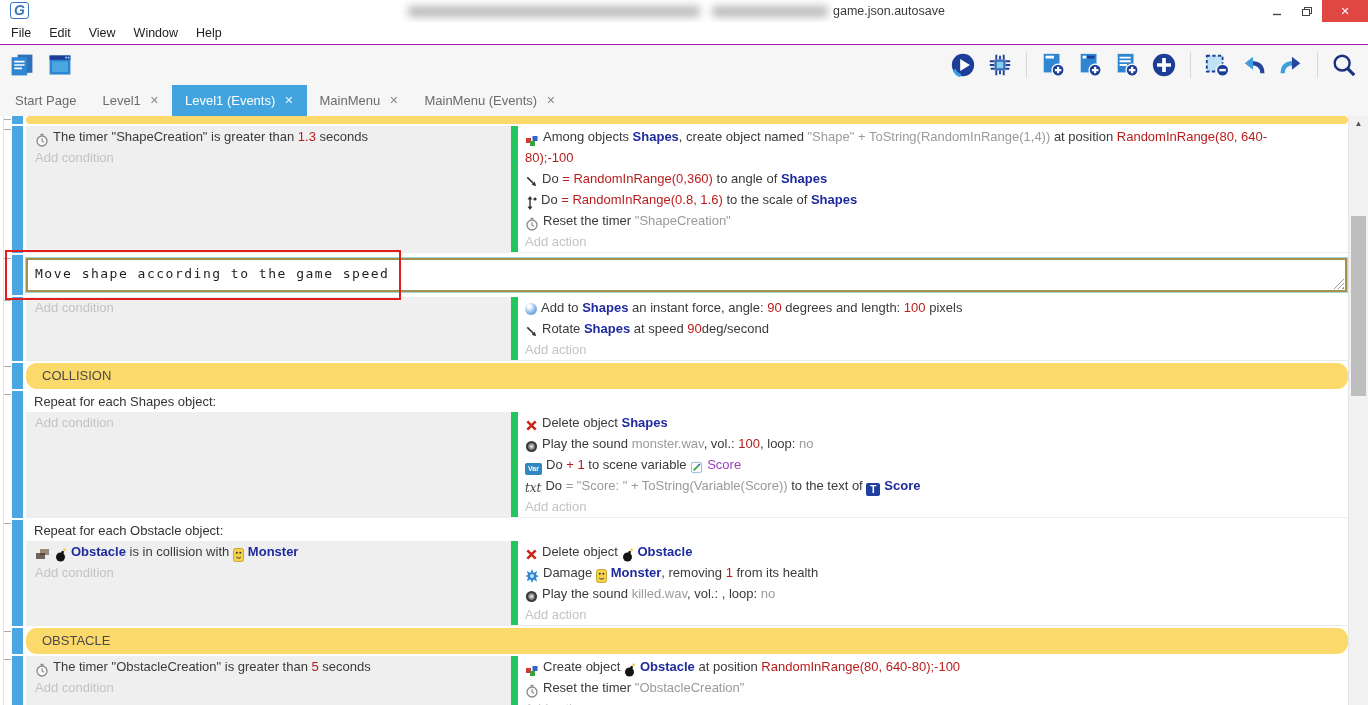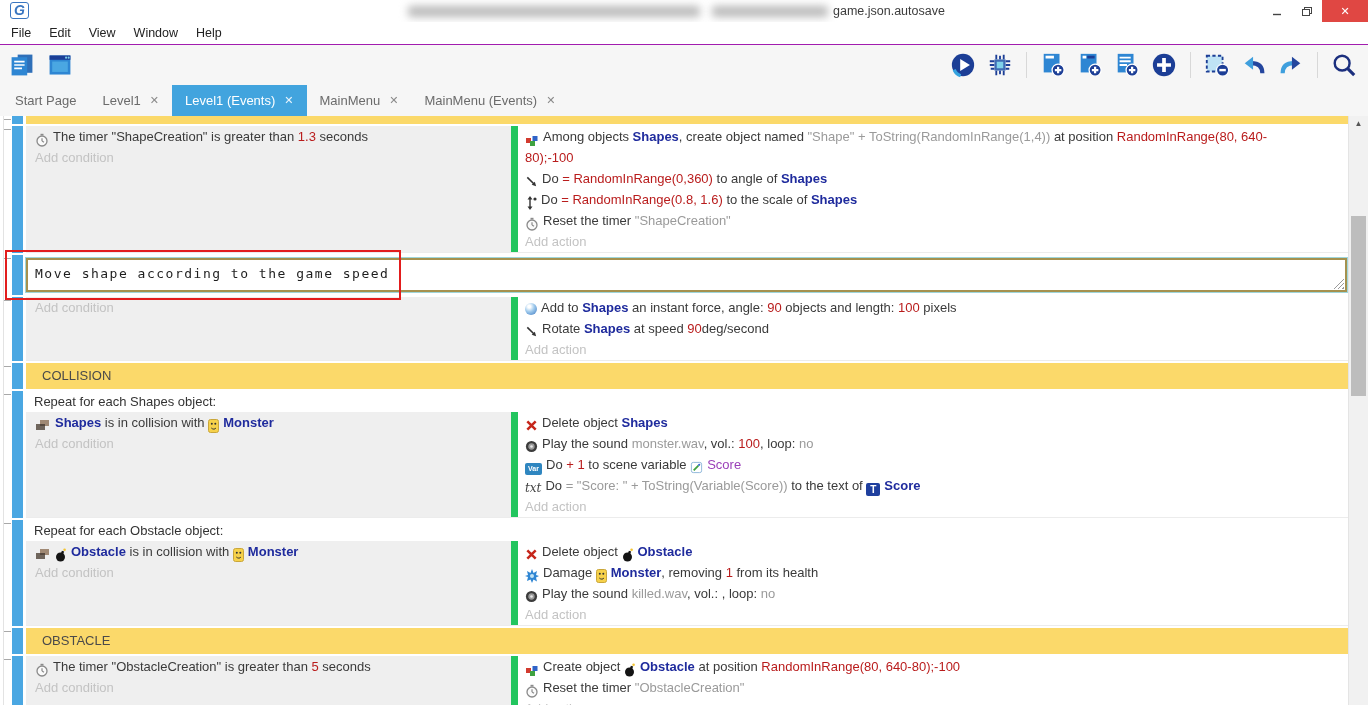--- a/index.html
+++ b/index.html
@@ -43,21 +43,21 @@
   
   #sheet{position:absolute;top:116px;left:0;right:0;bottom:0;background:#fff;overflow:hidden;}
   #evlist{margin:0 20px 0 3px;border-left:1px solid #e3e3e3;}
   .blk{display:flex;margin-bottom:2px;position:relative;}
   .gutter{width:8px;position:relative;flex:0 0 8px;}
   .tick{position:absolute;top:3px;left:0;width:7px;height:1px;background:#a8a8a8;}
   .bar{flex:0 0 11px;background:#4aa7e2;margin-right:3px;}
   .body{flex:1;min-width:0;}
 
   .banner-body{background:#fbd96a;height:26px;line-height:26px;padding-left:16px;
-               font-size:13px;color:#4a4a4a;}
+               font-size:13px;color:#4a4a4a;border-radius:11px;}
   .banner-body.sliver{height:8px;line-height:8px;padding:0;}
 
   .evt-header{font-size:13px;line-height:21px;padding-left:8px;background:#fff;color:#333;}
   .cols{display:flex;border-bottom:1px solid #ececec;}
   .conds{flex:0 0 485px;background:#efefef;}
   .acts{flex:1;background:#fff;border-left:7px solid #22c55e;min-width:0;}
   .line{font-size:13px;line-height:21px;color:#3a3a3a;padding-left:9px;white-space:normal;}
   .acts .line{padding-left:7px;max-width:812px;}
   .line.ph{color:#c3c3c3;}
   .s-k{color:#3a3a3a;}
@@ -312,21 +312,21 @@
           <div class="gutter">
             <div class="tick"></div>
           </div>
           <div class="bar"></div>
           <div class="body">
             <div class="cols">
               <div class="conds">
                 <div class="line ph">Add condition</div>
               </div>
               <div class="acts">
-                <div class="line"><span class="icn"><span class="icn-ball"></span></span><span class="s-k">Add to </span><span class="s-o">Shapes</span><span class="s-k"> an instant force, angle: </span><span class="s-g">90</span><span class="s-k"> objects and length: </span><span class="s-g">100</span><span class="s-k"> pixels</span></div>
+                <div class="line"><span class="icn"><span class="icn-ball"></span></span><span class="s-k">Add to </span><span class="s-o">Shapes</span><span class="s-k"> an instant force, angle: </span><span class="s-g">90</span><span class="s-k"> degrees and length: </span><span class="s-g">100</span><span class="s-k"> pixels</span></div>
                 <div class="line"><span class="icn"><svg width="13" height="13" viewBox="0 0 14 14">
                       <path d="M2.5 2.5l7.5 7.5" stroke="#333" stroke-width="1.7"></path>
                       <path d="M12 12L10.6 7.2 7.2 10.6z" fill="#333"></path>
                     </svg></span><span class="s-k">Rotate </span><span class="s-o">Shapes</span><span class="s-k"> at speed </span><span class="s-g">90</span><span class="s-k">deg/second</span></div>
                 <div class="line ph">Add action</div>
               </div>
             </div>
           </div>
         </div>
         <div class="blk">
@@ -340,30 +340,20 @@
         </div>
         <div class="blk">
           <div class="gutter">
             <div class="tick"></div>
           </div>
           <div class="bar"></div>
           <div class="body">
             <div class="evt-header">Repeat for each Shapes object:</div>
             <div class="cols">
               <div class="conds">
-                <div class="line"><span class="icn"><svg width="16" height="13" viewBox="0 0 16 13">
-                      <rect x="5" y="1" width="9" height="6" fill="#a08974"></rect>
-                      <rect x="1" y="5" width="9" height="6" fill="#6f655c"></rect>
-                      <rect x="5" y="5" width="5" height="2" fill="#55483e"></rect>
-                    </svg></span><span class="s-o">Shapes</span><span class="s-k"> is in collision with </span><span class="icn"><svg width="11" height="14" viewBox="0 0 11 14">
-                      <rect x="0.5" y="0.5" width="10" height="13" rx="2" fill="#f6d14a" stroke="#c9a63a"></rect>
-                      <circle cx="3.8" cy="4.8" r="1" fill="#333"></circle>
-                      <circle cx="7.3" cy="4.8" r="1" fill="#333"></circle>
-                      <path d="M3.3 9c1.6 1.5 3.6 1.5 4.6 0" stroke="#333" fill="none"></path>
-                    </svg></span><span class="s-o">Monster</span></div>
                 <div class="line ph">Add condition</div>
               </div>
               <div class="acts">
                 <div class="line"><span class="icn"><svg width="13" height="13" viewBox="0 0 14 14">
                       <path d="M2.5 2.5l9 9M11.5 2.5l-9 9" stroke="#c6261b" stroke-width="2.7"></path>
                     </svg></span><span class="s-k">Delete object </span><span class="s-o">Shapes</span></div>
                 <div class="line"><span class="icn"><svg width="13" height="13" viewBox="0 0 14 14">
                       <circle cx="7" cy="7" r="6" fill="#3c3c3c"></circle>
                       <circle cx="7" cy="7" r="3.4" fill="#9a9a9a"></circle>
                       <circle cx="7" cy="7" r="1.4" fill="#e8e8e8"></circle>

